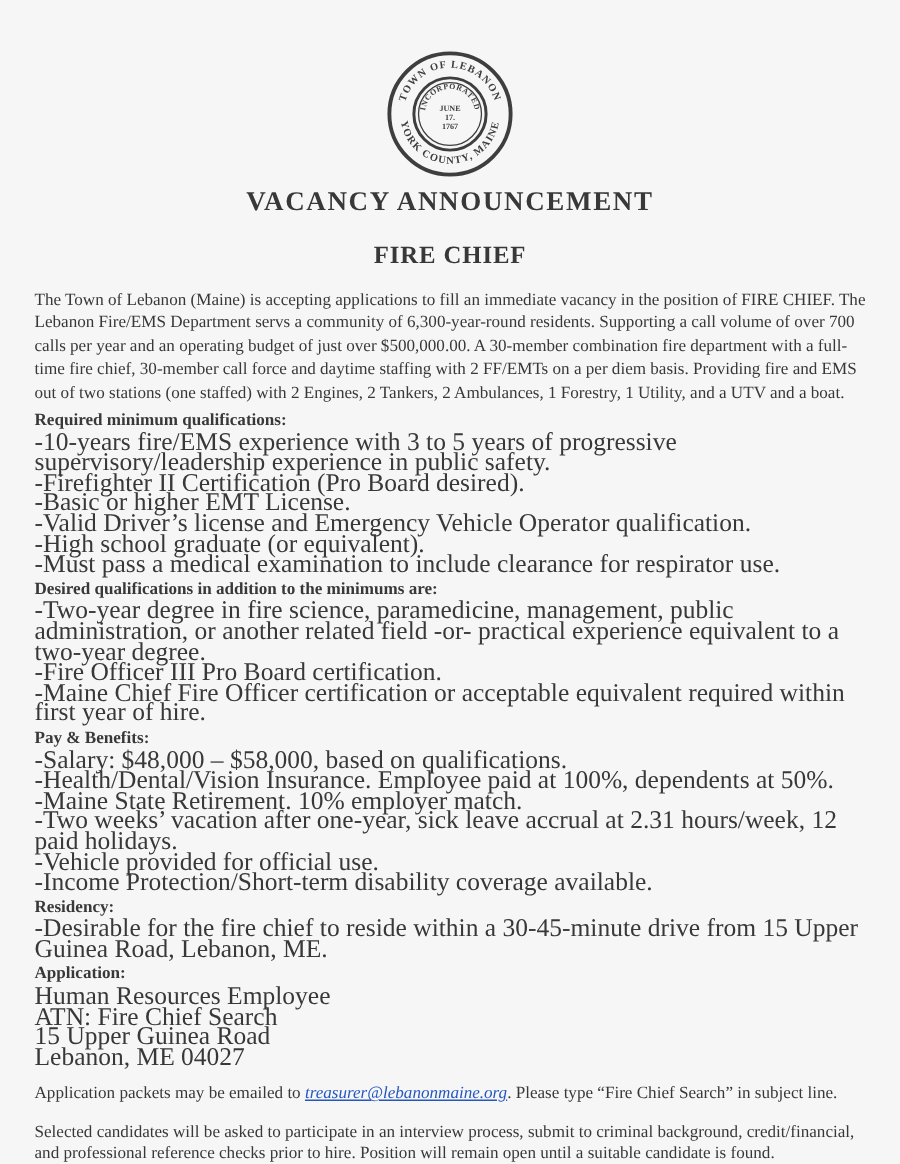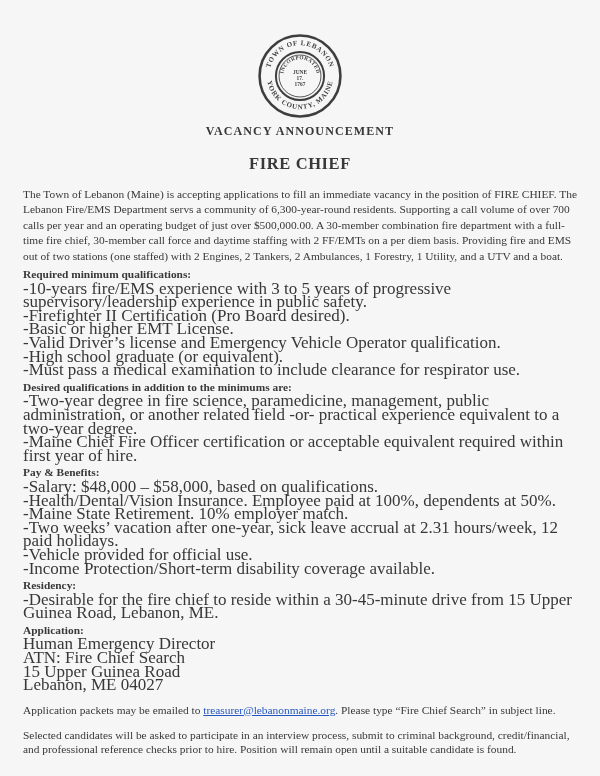--- a/index.html
+++ b/index.html
@@ -22,21 +22,21 @@
     font-weight: 700;
     fill: #3e3e3e;
   }
   .ring-text   { font-size: 8.1px; letter-spacing: 0.9px; }
   .inc-text    { font-size: 6.1px; letter-spacing: 0.5px; }
   .center-text { font-size: 6.3px; }
   .subtitle {
     margin-top: 5px;
     text-align: center;
     font-weight: 700;
-    font-size: 12px;
+    font-size: 18px;
     letter-spacing: 1.1px;
   }
   .title {
     margin-top: 15px;
     text-align: center;
     font-weight: 700;
     font-size: 16.5px;
     letter-spacing: 0.6px;
   }
   .intro {
@@ -53,21 +53,21 @@
   .section-line {
     margin: 0;
     font-size: 17px;
     line-height: 13.6px;
   }
   .para {
     margin: 12px 0 0 0;
     font-size: 11.4px;
     line-height: 13.6px;
   }
-  .email-link { color: #2456c0; text-decoration: underline; cursor: pointer; }
+  .email-link { color: #2456c0; text-decoration: underline; cursor: pointer; font-style: italic; }
 </style>
 </head>
 <body>
 
 <div class="page">
 
   <div class="seal-row">
     <svg class="seal-svg" viewBox="0 0 100 100">
       <defs>
         <path id="arc-top" d="M 14 50 A 36 36 0 0 1 86 50"></path>
@@ -104,41 +104,42 @@
         <p class="section-line">-Firefighter II Certification (Pro Board desired).</p>
         <p class="section-line">-Basic or higher EMT License.</p>
         <p class="section-line">-Valid Driver’s license and Emergency Vehicle Operator qualification.</p>
         <p class="section-line">-High school graduate (or equivalent).</p>
         <p class="section-line">-Must pass a medical examination to include clearance for respirator use.</p>
       </section>
 
   <section class="doc-section">
     <div class="section-heading">Desired qualifications in addition to the minimums are:</div>
   <p class="section-line">-Two-year degree in fire science, paramedicine, management, public administration, or another related field -or- practical experience equivalent to a two-year degree.</p>
+        <p class="section-line">-Fire Officer III Pro Board certification.</p>
         <p class="section-line">-Maine Chief Fire Officer certification or acceptable equivalent required within first year of hire.</p>
       </section>
 
   <section class="doc-section">
     <div class="section-heading">Pay &amp; Benefits:</div>
   <p class="section-line">-Salary: $48,000 – $58,000, based on qualifications.</p>
         <p class="section-line">-Health/Dental/Vision Insurance. Employee paid at 100%, dependents at 50%.</p>
         <p class="section-line">-Maine State Retirement. 10% employer match.</p>
         <p class="section-line">-Two weeks’ vacation after one-year, sick leave accrual at 2.31 hours/week, 12 paid holidays.</p>
         <p class="section-line">-Vehicle provided for official use.</p>
         <p class="section-line">-Income Protection/Short-term disability coverage available.</p>
       </section>
 
   <section class="doc-section">
     <div class="section-heading">Residency:</div>
   <p class="section-line">-Desirable for the fire chief to reside within a 30-45-minute drive from 15 Upper Guinea Road, Lebanon, ME.</p>
       </section>
 
   <section class="doc-section">
     <div class="section-heading">Application:</div>
-        <p class="section-line">Human Emergency Director</p>
+        <p class="section-line">Human Resources Employee</p>
         <p class="section-line">ATN: Fire Chief Search</p>
         <p class="section-line">15 Upper Guinea Road</p>
         <p class="section-line">Lebanon, ME 04027</p>
       </section>
 </div>
 
   <p class="para"><span>Application packets may be emailed to </span><a class="email-link">treasurer@lebanonmaine.org</a><span>. Please type “Fire Chief Search” in subject line.</span></p>
 
   <p class="para">Selected candidates will be asked to participate in an interview process, submit to criminal background, credit/financial, and professional reference checks prior to hire. Position will remain open until a suitable candidate is found.</p>
 

